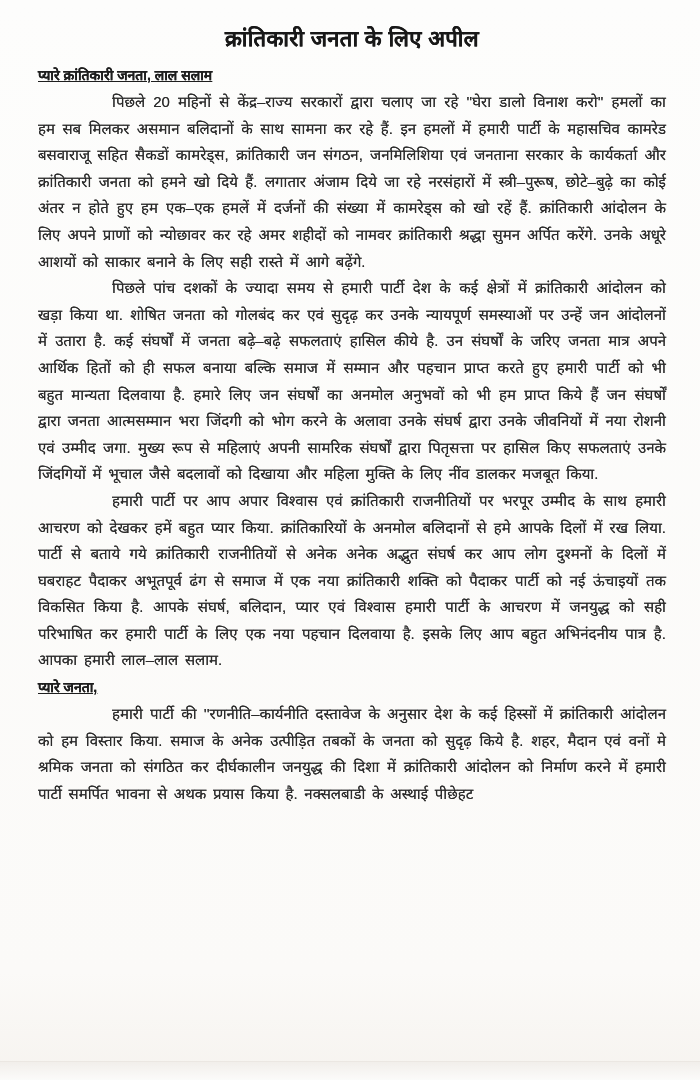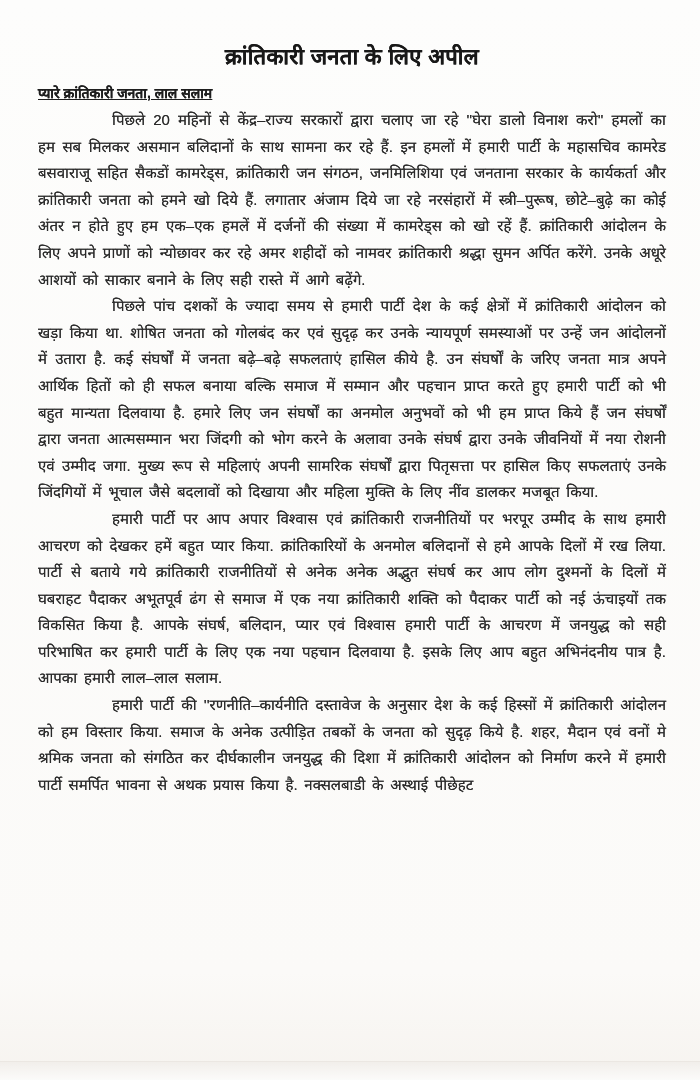--- a/index.html
+++ b/index.html
@@ -11,21 +11,21 @@
     width: 700px;
     height: 1080px;
     overflow: hidden;
     font-family: "Liberation Sans", sans-serif;
   }
   .page {
     position: relative;
     width: 700px;
     height: 1080px;
     box-sizing: border-box;
-    padding: 40px 34px 0 38px;
+    padding: 22px 34px 0 38px;
     background: linear-gradient(180deg, #fdfdfc 0%, #fbfaf8 90%, #f6f3ef 100%);
     color: #262626;
   }
   .doc-title {
     margin: 0 0 10px 0;
     text-align: center;
     font-size: 22px;
     font-weight: 700;
     color: #181818;
     letter-spacing: 0.3px;
@@ -69,18 +69,19 @@
   <h1 class="doc-title">क्रांतिकारी जनता के लिए अपील</h1>
 
   <p class="salutation">प्यारे क्रांतिकारी जनता, लाल सलाम</p>
 
   <p class="body-para">पिछले 20 महिनों से केंद्र–राज्य सरकारों द्वारा चलाए जा रहे ''घेरा डालो विनाश करो'' हमलों का हम सब मिलकर असमान बलिदानों के साथ सामना कर रहे हैं. इन हमलों में हमारी पार्टी के महासचिव कामरेड बसवाराजू सहित सैकडों कामरेड्स, क्रांतिकारी जन संगठन, जनमिलिशिया एवं जनताना सरकार के कार्यकर्ता और क्रांतिकारी जनता को हमने खो दिये हैं. लगातार अंजाम दिये जा रहे नरसंहारों में स्त्री–पुरूष, छोटे–बुढ़े का कोई अंतर न होते हुए हम एक–एक हमलें में दर्जनों की संख्या में कामरेड्स को खो रहें हैं. क्रांतिकारी आंदोलन के लिए अपने प्राणों को न्योछावर कर रहे अमर शहीदों को नामवर क्रांतिकारी श्रद्धा सुमन अर्पित करेंगे. उनके अधूरे आशयों को साकार बनाने के लिए सही रास्ते में आगे बढ़ेंगे.</p>
 
   <p class="body-para">पिछले पांच दशकों के ज्यादा समय से हमारी पार्टी देश के कई क्षेत्रों में क्रांतिकारी आंदोलन को खड़ा किया था. शोषित जनता को गोलबंद कर एवं सुदृढ़ कर उनके न्यायपूर्ण समस्याओं पर उन्हें जन आंदोलनों में उतारा है. कई संघर्षों में जनता बढ़े–बढ़े सफलताएं हासिल कीये है. उन संघर्षों के जरिए जनता मात्र अपने आर्थिक हितों को ही सफल बनाया बल्कि समाज में सम्मान और पहचान प्राप्त करते हुए हमारी पार्टी को भी बहुत मान्यता दिलवाया है. हमारे लिए जन संघर्षों का अनमोल अनुभवों को भी हम प्राप्त किये हैं जन संघर्षों द्वारा जनता आत्मसम्मान भरा जिंदगी को भोग करने के अलावा उनके संघर्ष द्वारा उनके जीवनियों में नया रोशनी एवं उम्मीद जगा. मुख्य रूप से महिलाएं अपनी सामरिक संघर्षों द्वारा पितृसत्ता पर हासिल किए सफलताएं उनके जिंदगियों में भूचाल जैसे बदलावों को दिखाया और महिला मुक्ति के लिए नींव डालकर मजबूत किया.</p>
 
   <p class="body-para">हमारी पार्टी पर आप अपार विश्वास एवं क्रांतिकारी राजनीतियों पर भरपूर उम्मीद के साथ हमारी आचरण को देखकर हमें बहुत प्यार किया. क्रांतिकारियों के अनमोल बलिदानों से हमे आपके दिलों में रख लिया. पार्टी से बताये गये क्रांतिकारी राजनीतियों से अनेक अनेक अद्भुत संघर्ष कर आप लोग दुश्मनों के दिलों में घबराहट पैदाकर अभूतपूर्व ढंग से समाज में एक नया क्रांतिकारी शक्ति को पैदाकर पार्टी को नई ऊंचाइयों तक विकसित किया है. आपके संघर्ष, बलिदान, प्यार एवं विश्वास हमारी पार्टी के आचरण में जनयुद्ध को सही परिभाषित कर हमारी पार्टी के लिए एक नया पहचान दिलवाया है. इसके लिए आप बहुत अभिनंदनीय पात्र है. आपका हमारी लाल–लाल सलाम.</p>
 
+  <p class="salutation">प्यारे जनता,</p>
 
   <p class="body-para">हमारी पार्टी की ''रणनीति–कार्यनीति दस्तावेज के अनुसार देश के कई हिस्सों में क्रांतिकारी आंदोलन को हम विस्तार किया. समाज के अनेक उत्पीड़ित तबकों के जनता को सुदृढ़ किये है. शहर, मैदान एवं वनों मे श्रमिक जनता को संगठित कर दीर्घकालीन जनयुद्ध की दिशा में क्रांतिकारी आंदोलन को निर्माण करने में हमारी पार्टी समर्पित भावना से अथक प्रयास किया है. नक्सलबाडी के अस्थाई पीछेहट</p>
 
   <div class="scan-edge"></div>
 
 </div>
 
 </body></html>

